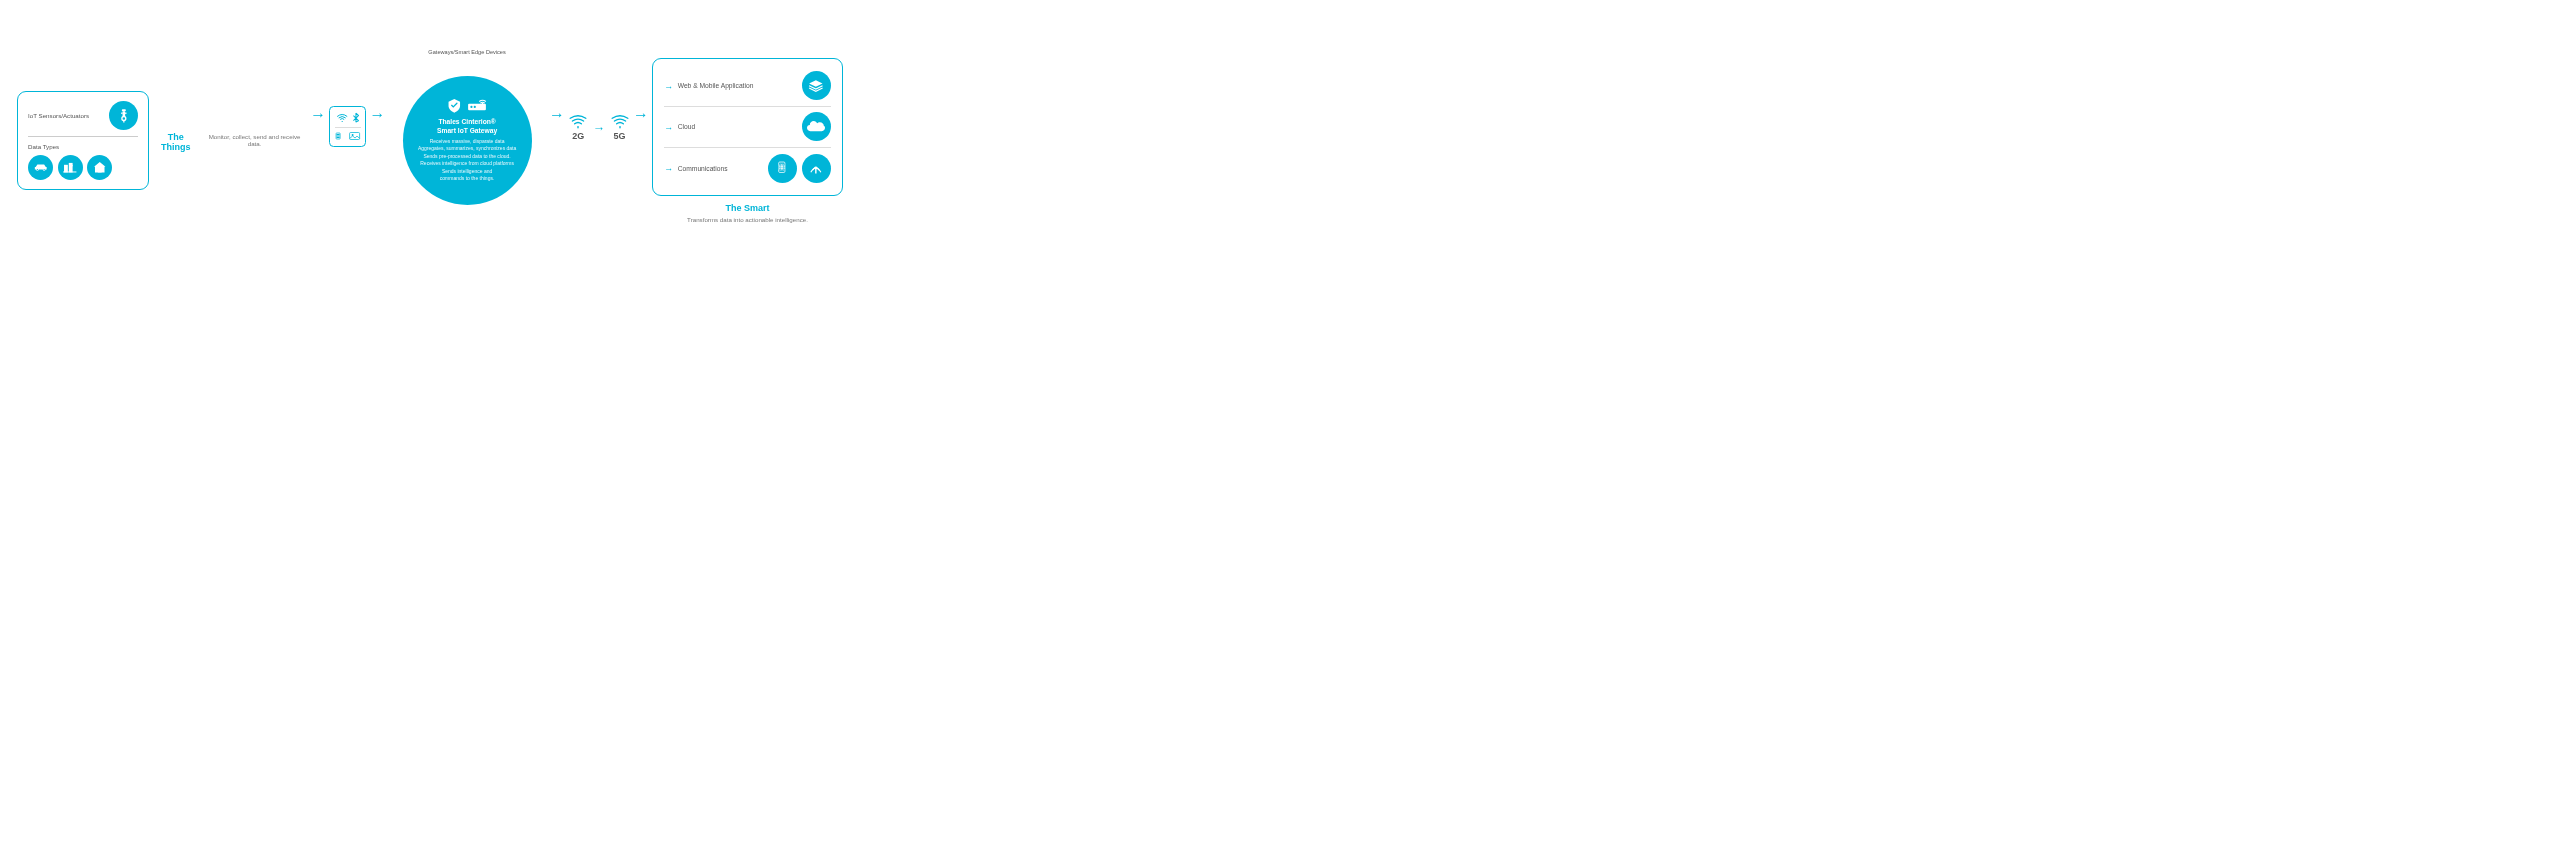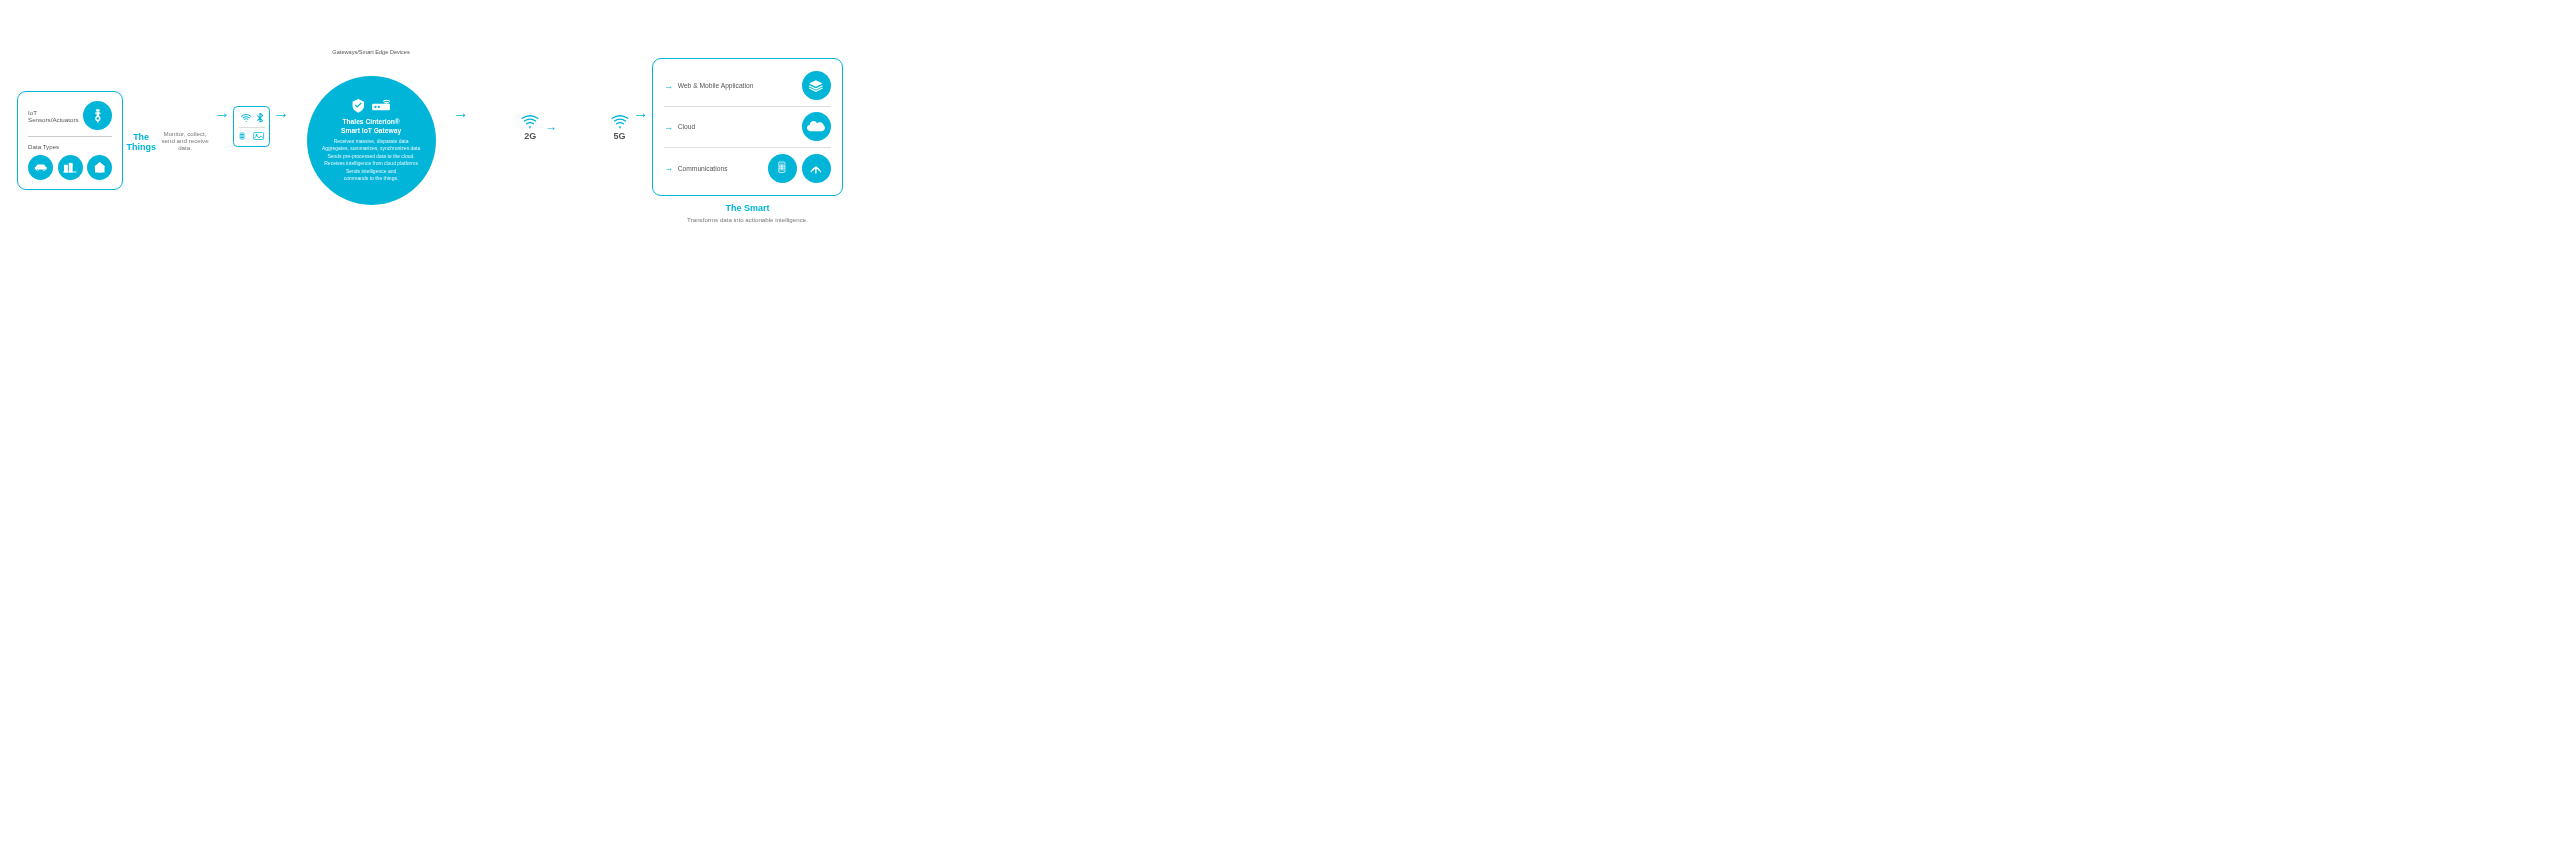--- a/index.html
+++ b/index.html
@@ -197,21 +197,20 @@
       align-items: center;
       gap: 4.5px;
       margin-bottom: 28px;
     }
 
     .network-badge {
       display: flex;
       flex-direction: column;
       align-items: center;
       gap: 1.1px;
-      margin-left: 48px;
     }
 
     .network-label {
       font-size: 9px;
       font-weight: bold;
       color: #555;
     }
 
     .network-arrow {
       color: #00b5d8;

